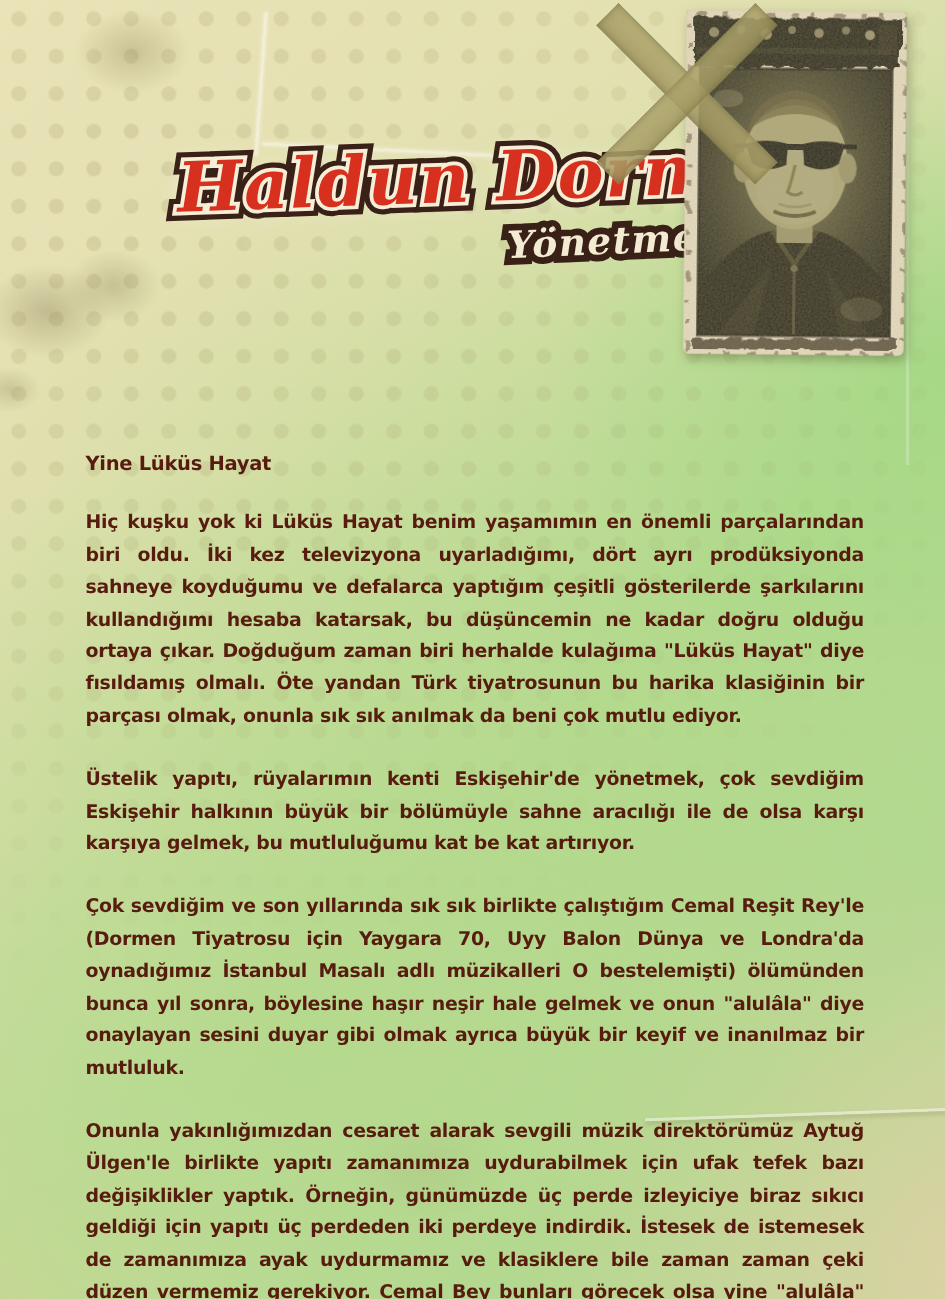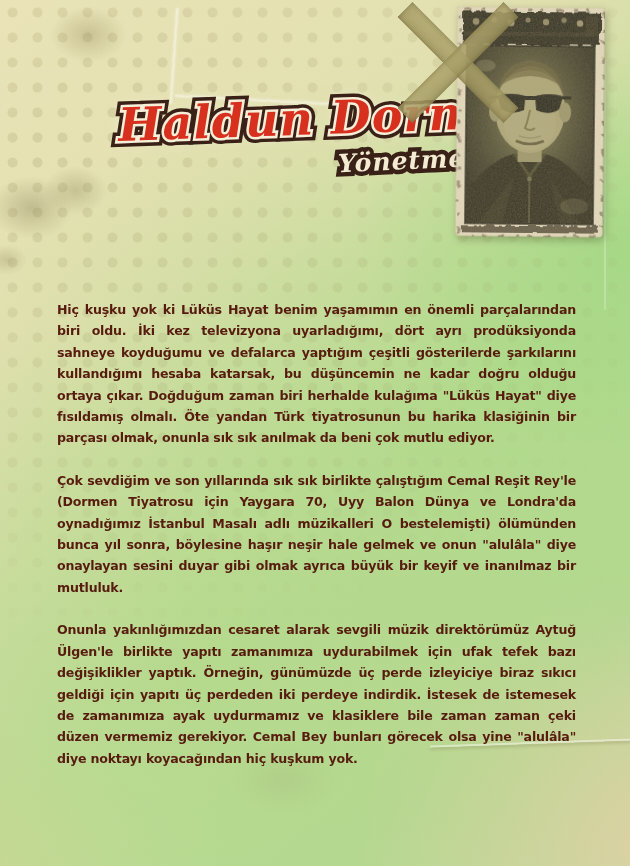--- a/index.html
+++ b/index.html
@@ -180,17 +180,19 @@
       <g filter="url(#rough)">
         <rect x="6" y="219" width="138" height="7" fill="#3c3220" opacity="0.75"></rect>
       </g>
     </g>
   </svg>
 </div>
 <div class="tape t1"></div>
 <div class="tape t2"></div>
 
 <div class="article">
+  <h3>Yine Lüküs Hayat</h3>
   <p>Hiç kuşku yok ki Lüküs Hayat benim yaşamımın en önemli parçalarından biri oldu. İki kez televizyona uyarladığımı, dört ayrı prodüksiyonda sahneye koyduğumu ve defalarca yaptığım çeşitli gösterilerde şarkılarını kullandığımı hesaba katarsak, bu düşüncemin ne kadar doğru olduğu ortaya çıkar. Doğduğum zaman biri herhalde kulağıma "Lüküs Hayat" diye fısıldamış olmalı. Öte yandan Türk tiyatrosunun bu harika klasiğinin bir parçası olmak, onunla sık sık anılmak da beni çok mutlu ediyor.</p>
+  <p>Üstelik yapıtı, rüyalarımın kenti Eskişehir'de yönetmek, çok sevdiğim Eskişehir halkının büyük bir bölümüyle sahne aracılığı ile de olsa karşı karşıya gelmek, bu mutluluğumu kat be kat artırıyor.</p>
   <p>Çok sevdiğim ve son yıllarında sık sık birlikte çalıştığım Cemal Reşit Rey'le (Dormen Tiyatrosu için Yaygara 70, Uyy Balon Dünya ve Londra'da oynadığımız İstanbul Masalı adlı müzikalleri O bestelemişti) ölümünden bunca yıl sonra, böylesine haşır neşir hale gelmek ve onun "alulâla" diye onaylayan sesini duyar gibi olmak ayrıca büyük bir keyif ve inanılmaz bir mutluluk.</p>
   <p>Onunla yakınlığımızdan cesaret alarak sevgili müzik direktörümüz Aytuğ Ülgen'le birlikte yapıtı zamanımıza uydurabilmek için ufak tefek bazı değişiklikler yaptık. Örneğin, günümüzde üç perde izleyiciye biraz sıkıcı geldiği için yapıtı üç perdeden iki perdeye indirdik. İstesek de istemesek de zamanımıza ayak uydurmamız ve klasiklere bile zaman zaman çeki düzen vermemiz gerekiyor. Cemal Bey bunları görecek olsa yine "alulâla" diye noktayı koyacağından hiç kuşkum yok.</p>
 
 </div>
 
 </body></html>

